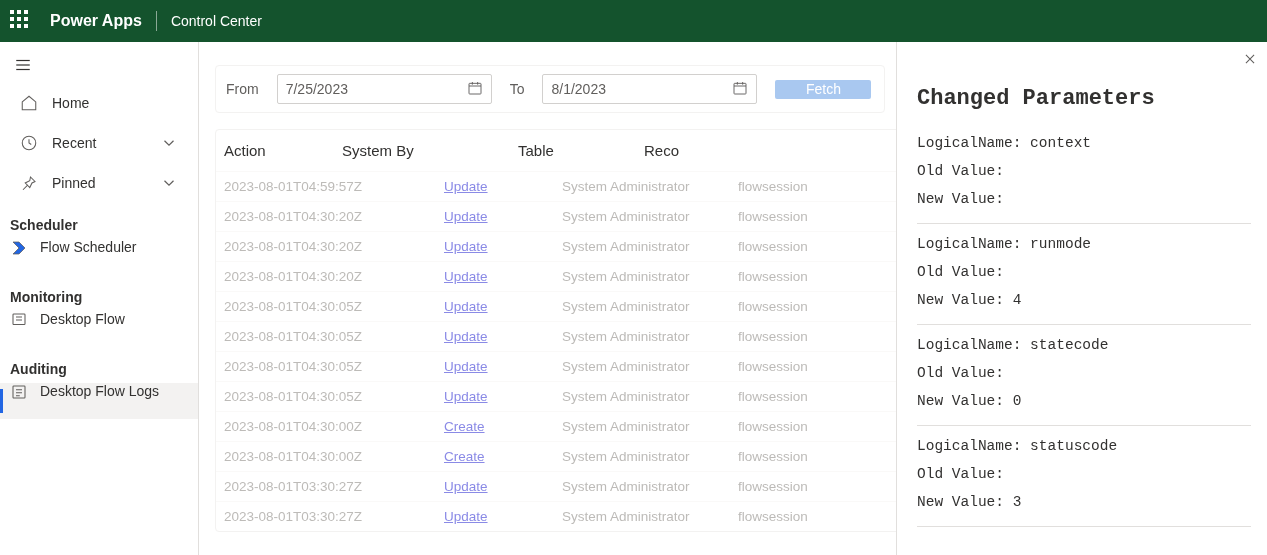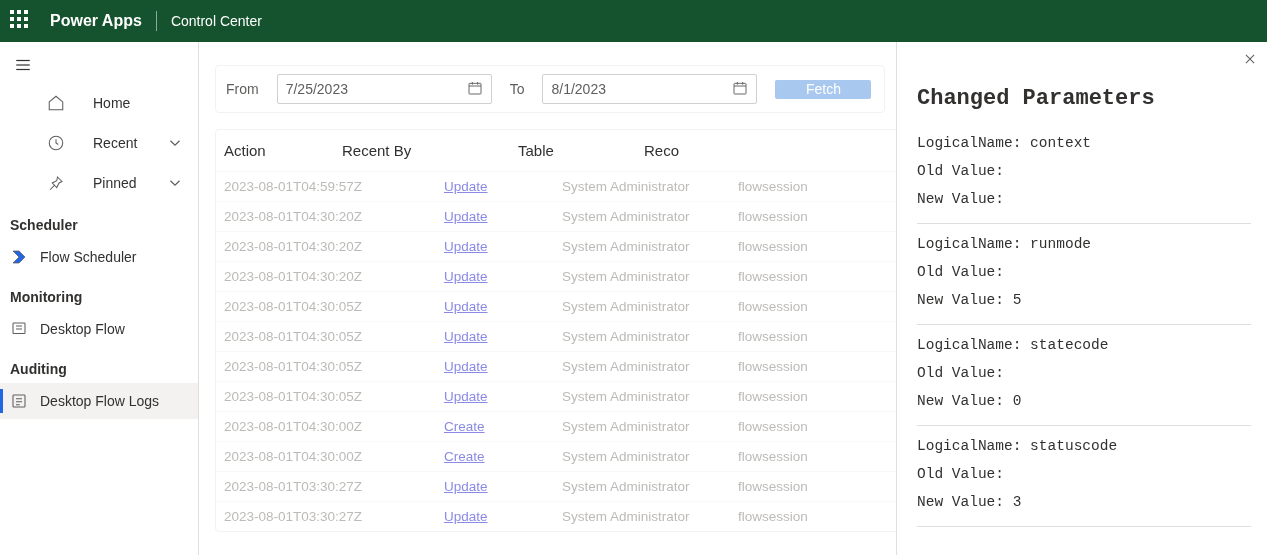--- a/index.html
+++ b/index.html
@@ -37,32 +37,31 @@
     border-right: 1px solid #e1dfdd;
     background:#fff;
     padding-top:8px;
     position: relative;
   }
   .hamburger { padding: 6px 14px; cursor:pointer; }
   .hamburger svg { width:18px; height:18px; }
 
   .nav-item {
     display:flex; align-items:center;
-    height:40px; padding: 0 14px;
+    height:40px; padding: 0 20px;
     cursor:pointer; font-size:14px; color:#323130;
-    gap:28px;
-    margin-left:33px;
+    gap:14px;
   }
   .nav-item .chev { margin-left:auto; }
   .nav-section {
     padding: 14px 10px 6px 10px;
     font-weight:600; font-size:14px; color:#323130;
   }
   .nav-sub {
-    display:flex; align-items:center;
+    display:flex; align-items:flex-start;
     height:36px; padding:0 10px 0 10px;
     gap:12px; cursor:pointer; font-size:14px;
   }
   .nav-sub.selected {
     background:#f3f2f1;
     position:relative;
   }
   .nav-sub.selected::before{
     content:""; position:absolute; left:0; top:6px; bottom:6px; width:3px; background:#2266e3;
   }
@@ -256,21 +255,21 @@
               <path d="M3 9h18M8 3v4M16 3v4"></path>
             </svg>
         </span>
       </div>
       <button class="fetch-btn">Fetch</button>
     </div>
 
     <div class="grid-wrap">
       <div class="grid-head">
         <div class="col-act">Action</div>
-        <div class="col-chg">Recent By</div>
+        <div class="col-chg">System By</div>
         <div class="col-tbl">Table</div>
         <div class="col-rec">Reco</div>
       </div>
       <div id="grid-body">
           <div class="grid-row">
             <div class="col-date">2023-08-01T04:59:57Z</div>
             <div class="col-act"><a>Update</a></div>
             <div class="col-chg">System Administrator</div>
             <div class="col-tbl">flowsession</div>
             <div class="col-rec"></div>
@@ -364,21 +363,21 @@
       <div class="panel-title">Changed Parameters</div>
       <div id="panel-body">
           <div class="param-block">
             <div class="param-line">LogicalName: context</div>
             <div class="param-line">Old Value:</div>
             <div class="param-line">New Value:</div>
           </div>
           <div class="param-block">
             <div class="param-line">LogicalName: runmode</div>
             <div class="param-line">Old Value:</div>
-            <div class="param-line">New Value: 5</div>
+            <div class="param-line">New Value: 4</div>
           </div>
           <div class="param-block">
             <div class="param-line">LogicalName: statecode</div>
             <div class="param-line">Old Value:</div>
             <div class="param-line">New Value: 0</div>
           </div>
           <div class="param-block">
             <div class="param-line">LogicalName: statuscode</div>
             <div class="param-line">Old Value:</div>
             <div class="param-line">New Value: 3</div>

